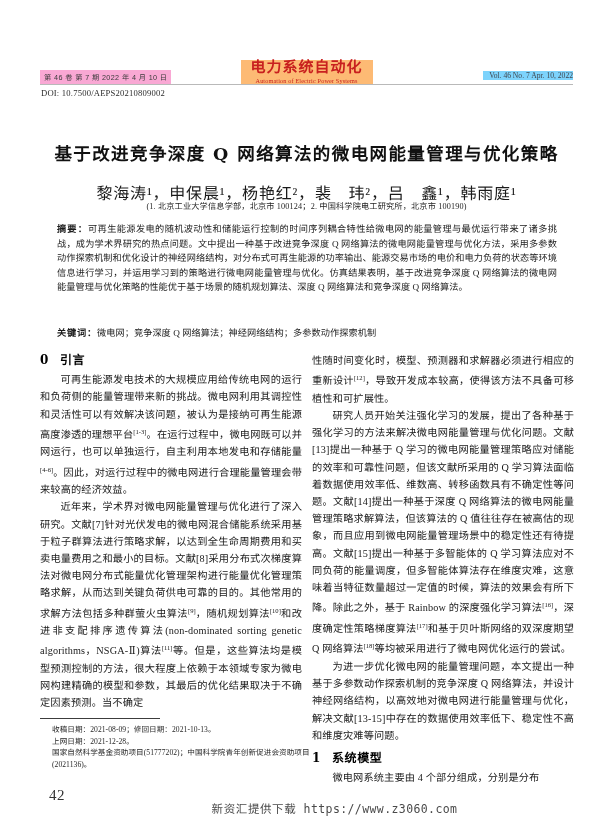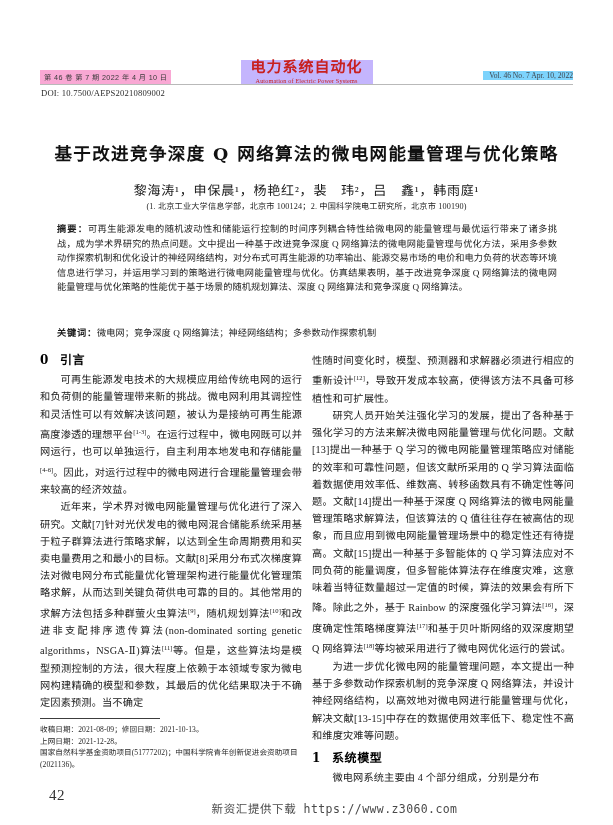--- a/index.html
+++ b/index.html
@@ -58,21 +58,21 @@
     color: #2b2b2b;
     white-space: nowrap;
     letter-spacing: 0.2px;
   }
   .journal-logo {
     position: absolute;
     left: 50%;
     top: -2px;
     transform: translateX(-50%);
     text-align: center;
-    background: #c4b5fd;
+    background: #fdba74;
     padding: 0 10px;
     z-index: 4;
   }
   .journal-cn {
     font-size: 15px;
     color: #c8201f;
     font-weight: bold;
     letter-spacing: 1px;
     font-family: "DejaVu Serif", serif;
     line-height: 1.05;
@@ -113,21 +113,21 @@
     white-space: nowrap;
   }
 
   
   .authors {
     position: absolute;
     left: 40px;
     top: 180px;
     width: 533px;
     text-align: center;
-    font-size: 13px;
+    font-size: 16px;
     letter-spacing: 0.8px;
     color: #1a1a1a;
   }
   .affil {
     position: absolute;
     left: 40px;
     top: 199px;
     width: 533px;
     text-align: center;
     font-size: 8.2px;
@@ -204,21 +204,21 @@
   .footnote-rule {
     position: absolute;
     left: 40px;
     top: 718px;
     width: 120px;
     height: 1px;
     background: #3c3c3c;
   }
   .footnote {
     position: absolute;
-    left: 40px;
+    left: 52px;
     top: 724px;
     width: 262px;
     font-size: 7.6px;
     line-height: 11.6px;
     color: #262626;
     letter-spacing: 0.05px;
   }
   .footnote div { white-space: nowrap; }
   .footnote div.wrap { white-space: normal; }
 

